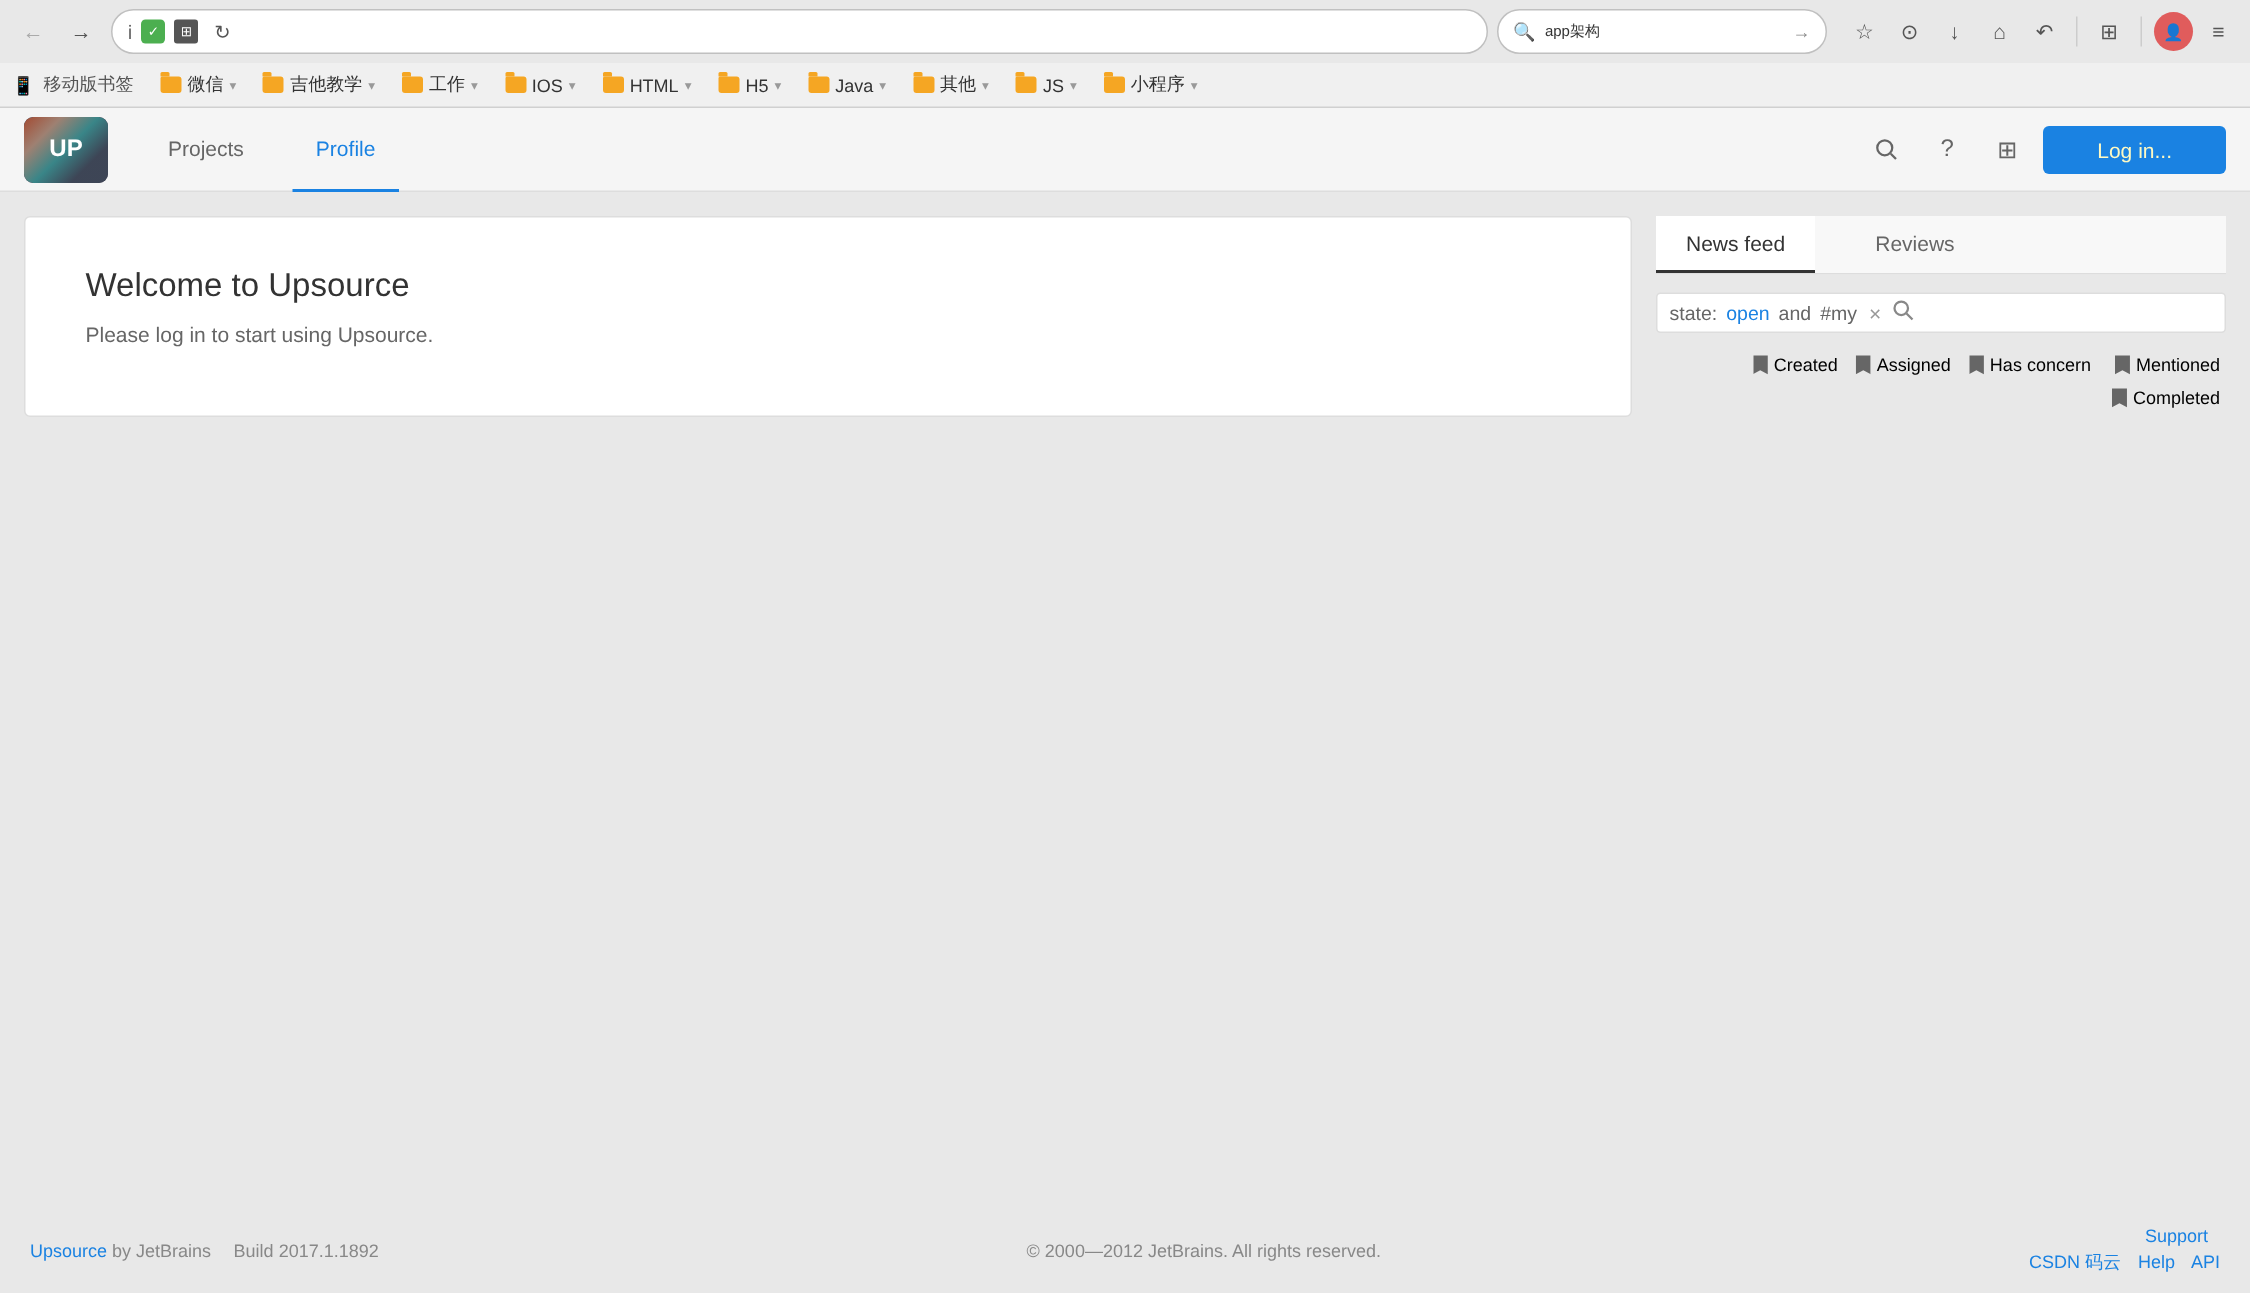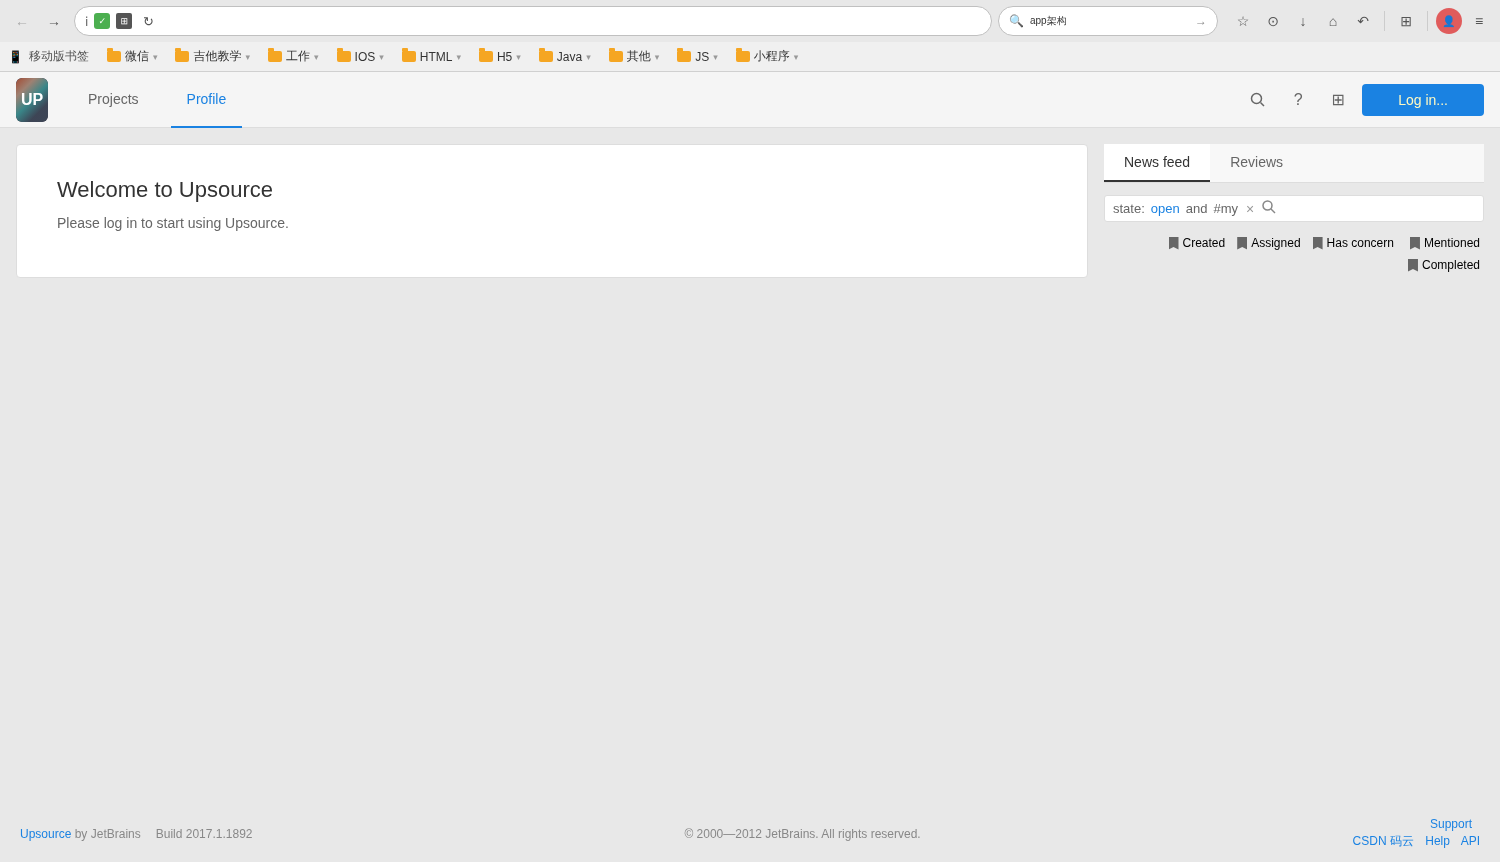--- a/index.html
+++ b/index.html
@@ -164,21 +164,21 @@
       align-items: center;
       padding: 0 16px;
       height: 56px;
     }
     .app-logo {
       display: flex;
       align-items: center;
       margin-right: 24px;
     }
     .logo-box {
-      width: 32px;
+      width: 56px;
       height: 44px;
       background: #1a1a2e;
       border-radius: 6px;
       display: flex;
       align-items: center;
       justify-content: center;
       position: relative;
       overflow: hidden;
     }
     .logo-up {
@@ -279,20 +279,21 @@
       width: 380px;
       min-width: 380px;
     }
 
     
     .panel-tabs {
       display: flex;
       border-bottom: 1px solid #ddd;
       background: #f8f8f8;
       margin-bottom: 12px;
+      gap: 20px;
     }
     .panel-tab {
       padding: 10px 20px;
       font-size: 14px;
       cursor: pointer;
       color: #666;
       border-bottom: 2px solid transparent;
       background: transparent;
       border-top: none;
       border-left: none;

